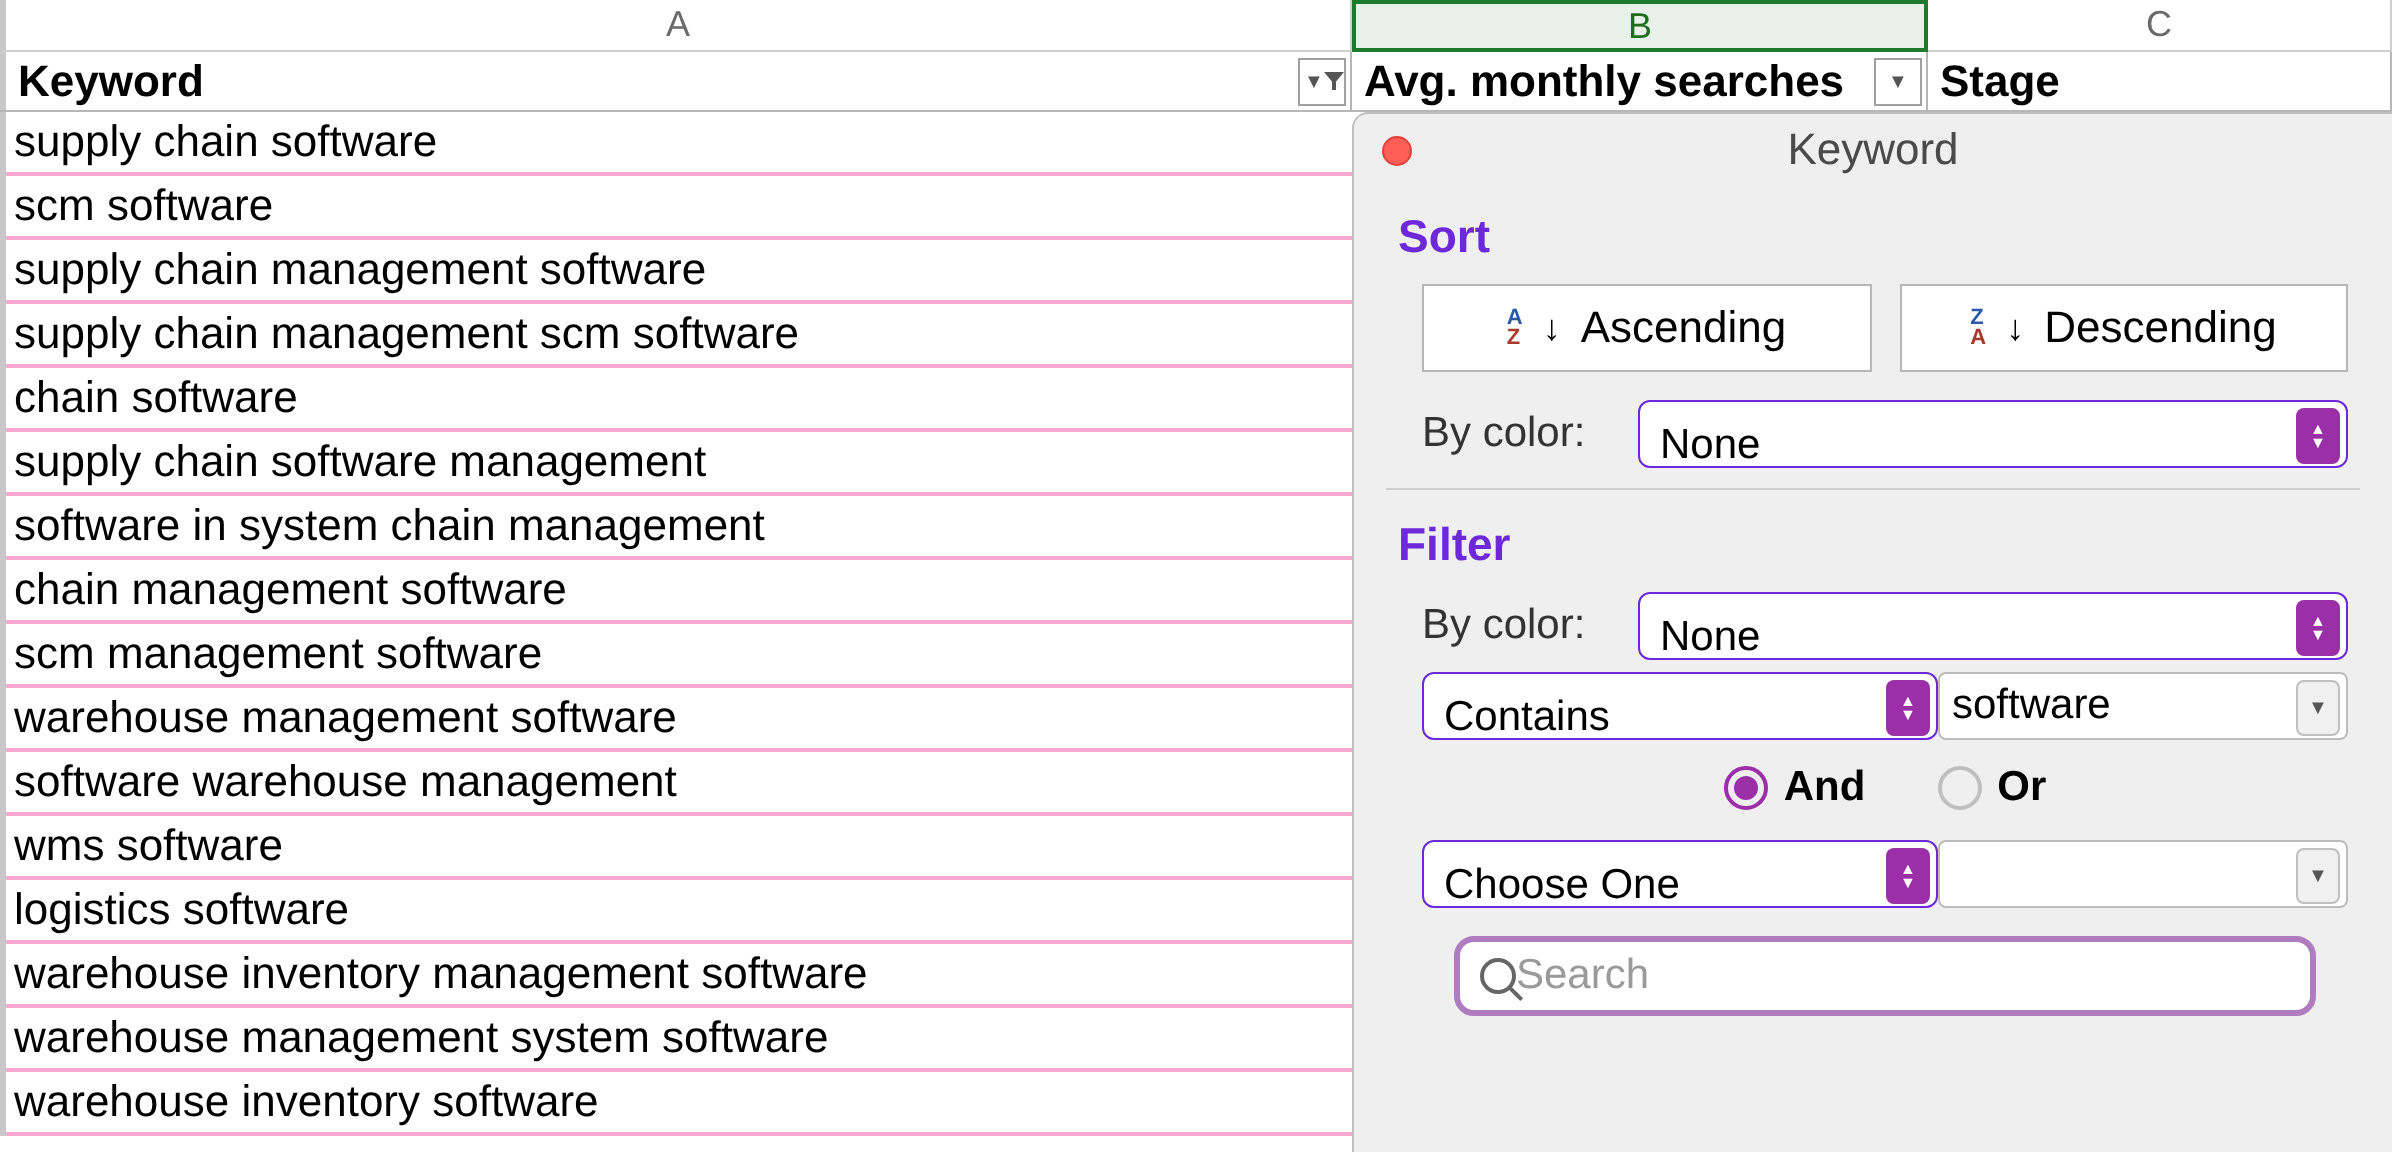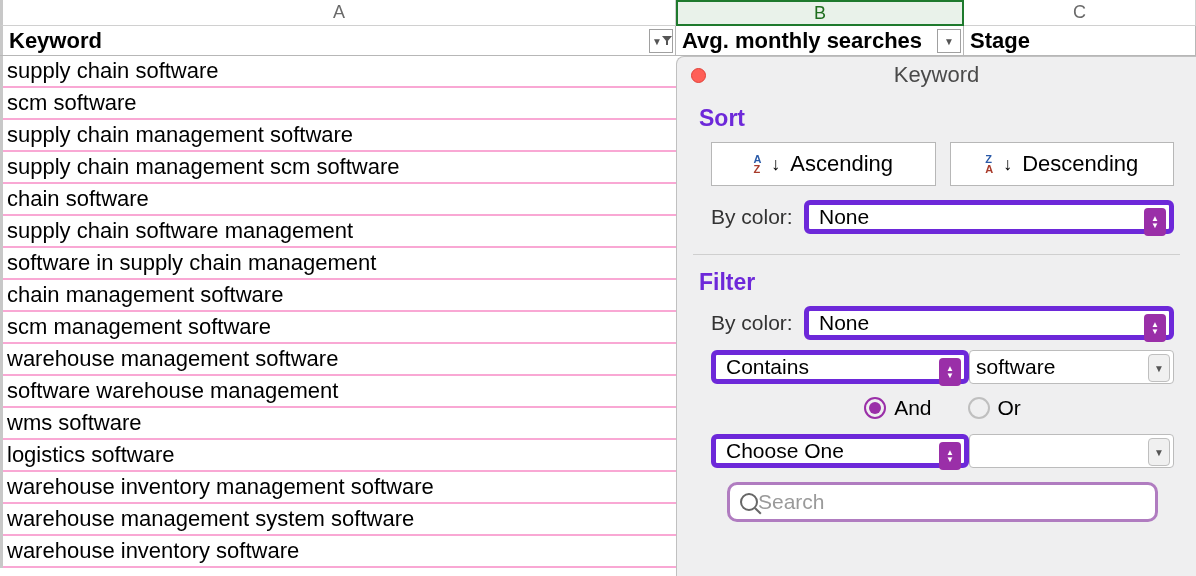--- a/index.html
+++ b/index.html
@@ -180,37 +180,35 @@
     font-weight: 700;
     line-height: 10px;
     color: #2a5aa8;
   }
   .az-icon span:last-child { color: #a83a2a; }
   .darrow { font-size: 18px; margin: 0 2px; }
 
   .row-inline {
     display: flex;
     align-items: center;
-    gap: 1px;
+    gap: 16px;
     padding-left: 12px;
-    margin-bottom: 10px;
   }
   .lbl {
     font-size: 21px;
     color: #333;
     min-width: 92px;
   }
   .select {
     flex: 1;
     height: 34px;
     background: #fff;
-    border: 5px solid #6d28d9;
+    border: 1px solid #6d28d9;
     border-radius: 6px;
     display: flex;
-    align-items: center;
     padding: 10px 10px;
     position: relative;
     font-size: 21px;
     cursor: pointer;
   }
   .select .chev {
     position: absolute;
     right: 3px;
     top: 3px;
     width: 22px;
@@ -273,21 +271,21 @@
     display: inline-flex;
     align-items: center;
     justify-content: center;
   }
   .radio.off { border-color: #bfbfbf; }
   .radio .dot {
     width: 12px; height: 12px;
     border-radius: 50%;
     background: #9a2fa8;
   }
-  .radio-wrap { display: inline-flex; align-items: center; gap: 8px; cursor: pointer; }
+  .radio-wrap { display: inline-flex; align-items: center; gap: 8px; cursor: pointer; font-weight: bold; }
 
   .search-box {
     margin: 14px 16px 0 28px;
     height: 40px;
     border: 3px solid #b07cc0;
     border-radius: 10px;
     background: #fff;
     display: flex;
     align-items: center;
     padding: 0 10px;
@@ -353,21 +351,21 @@
   <div class="data-row">
       <span>supply chain management scm software</span>
     </div>
   <div class="data-row">
       <span>chain software</span>
     </div>
   <div class="data-row">
       <span>supply chain software management</span>
     </div>
   <div class="data-row">
-      <span>software in supply chain management</span>
+      <span>software in system chain management</span>
     </div>
   <div class="data-row">
       <span>chain management software</span>
     </div>
   <div class="data-row">
       <span>scm management software</span>
     </div>
   <div class="data-row">
       <span>warehouse management software</span>
     </div>

